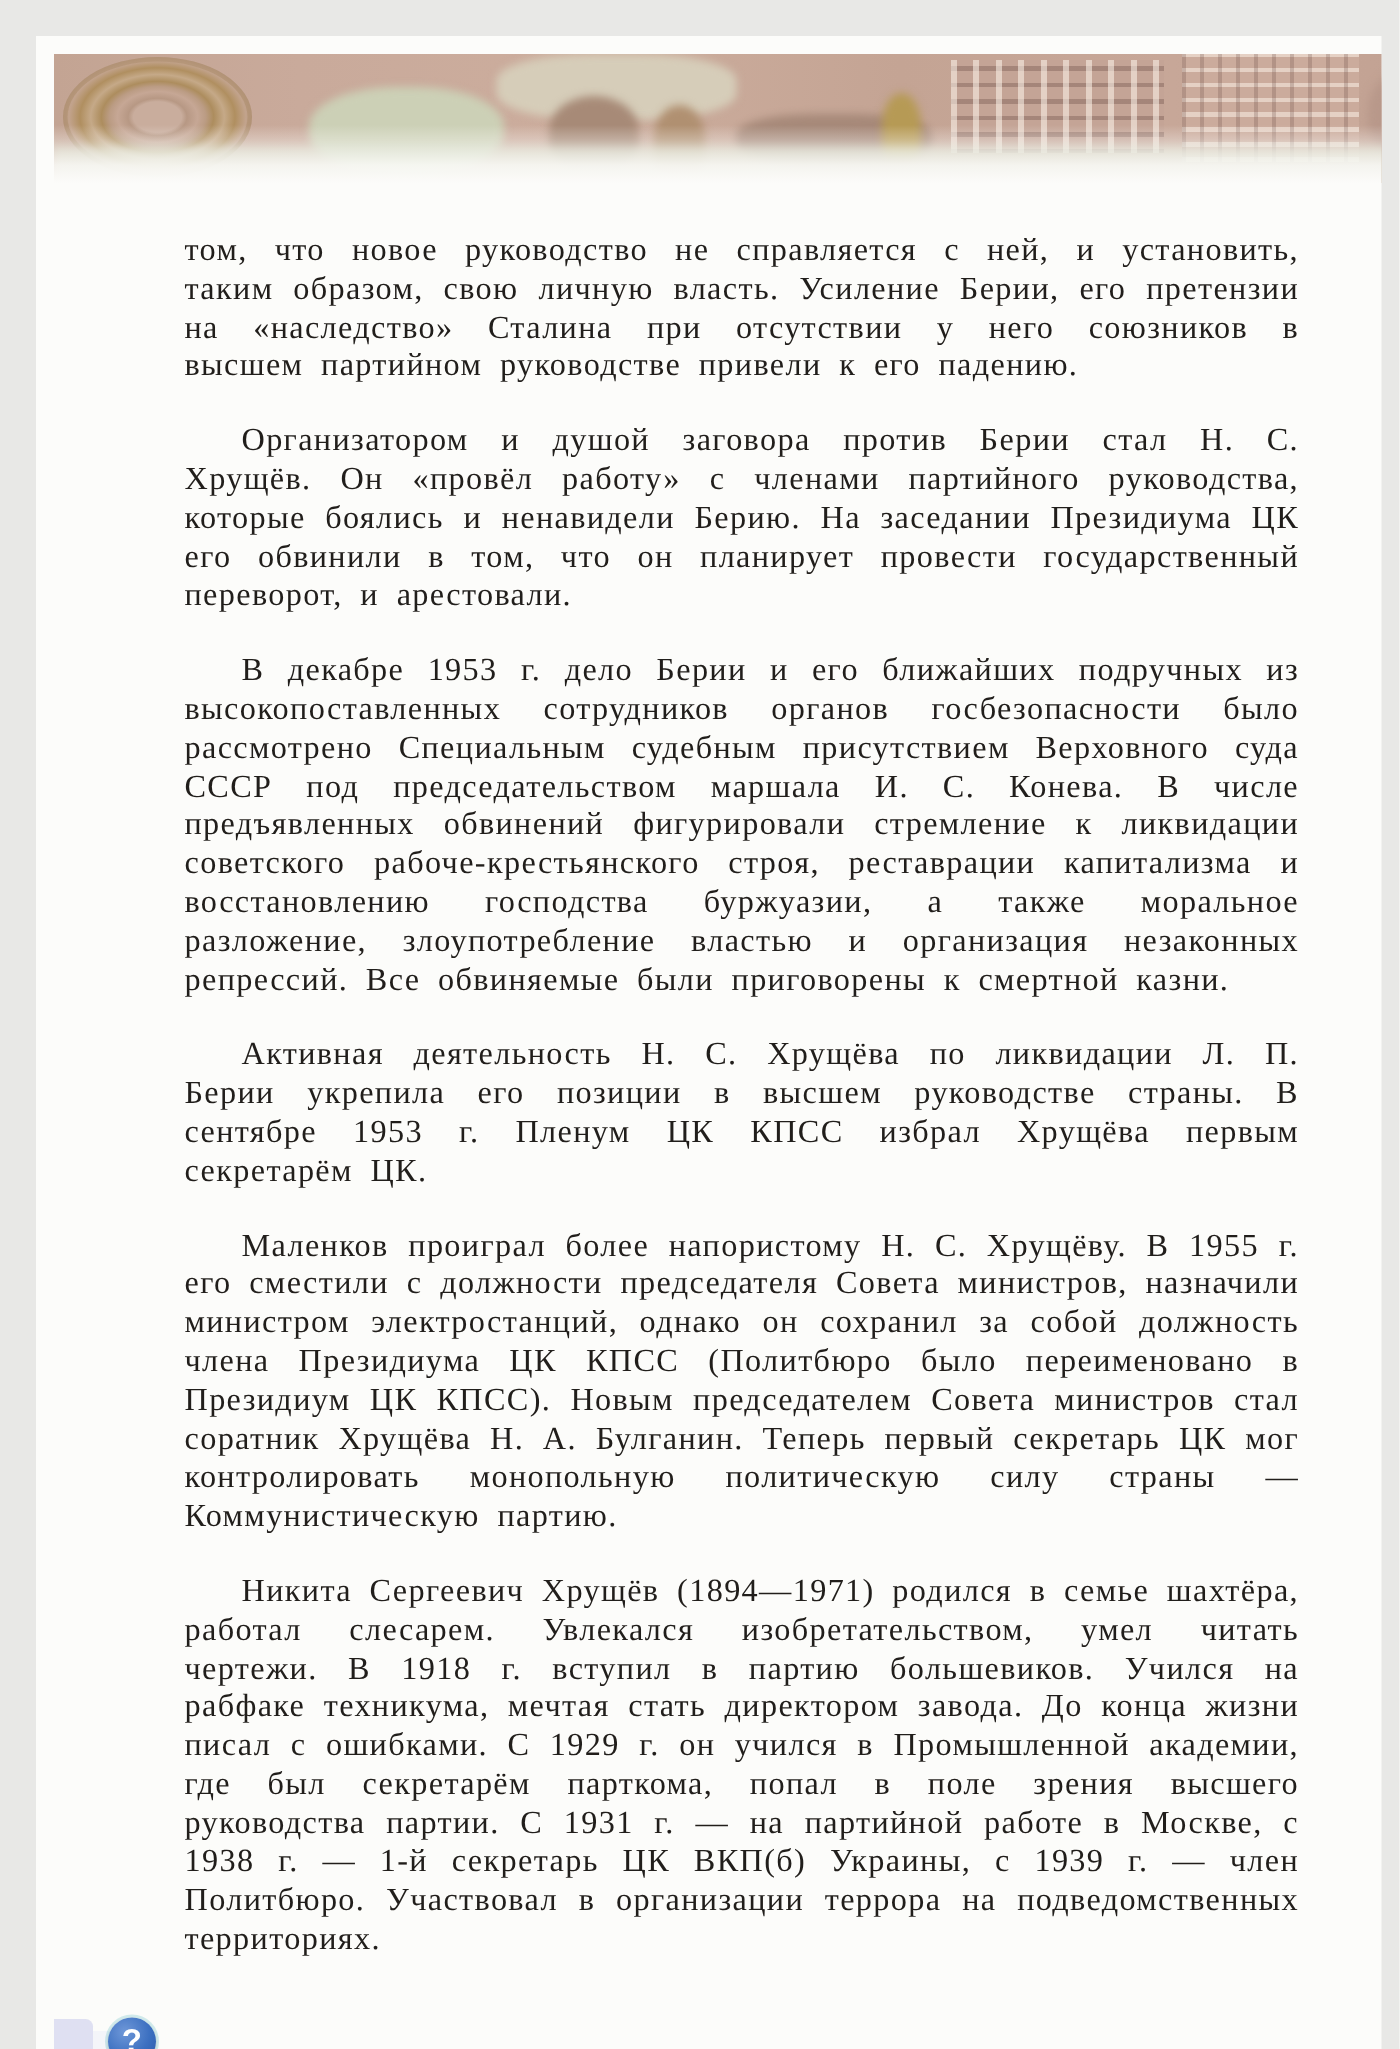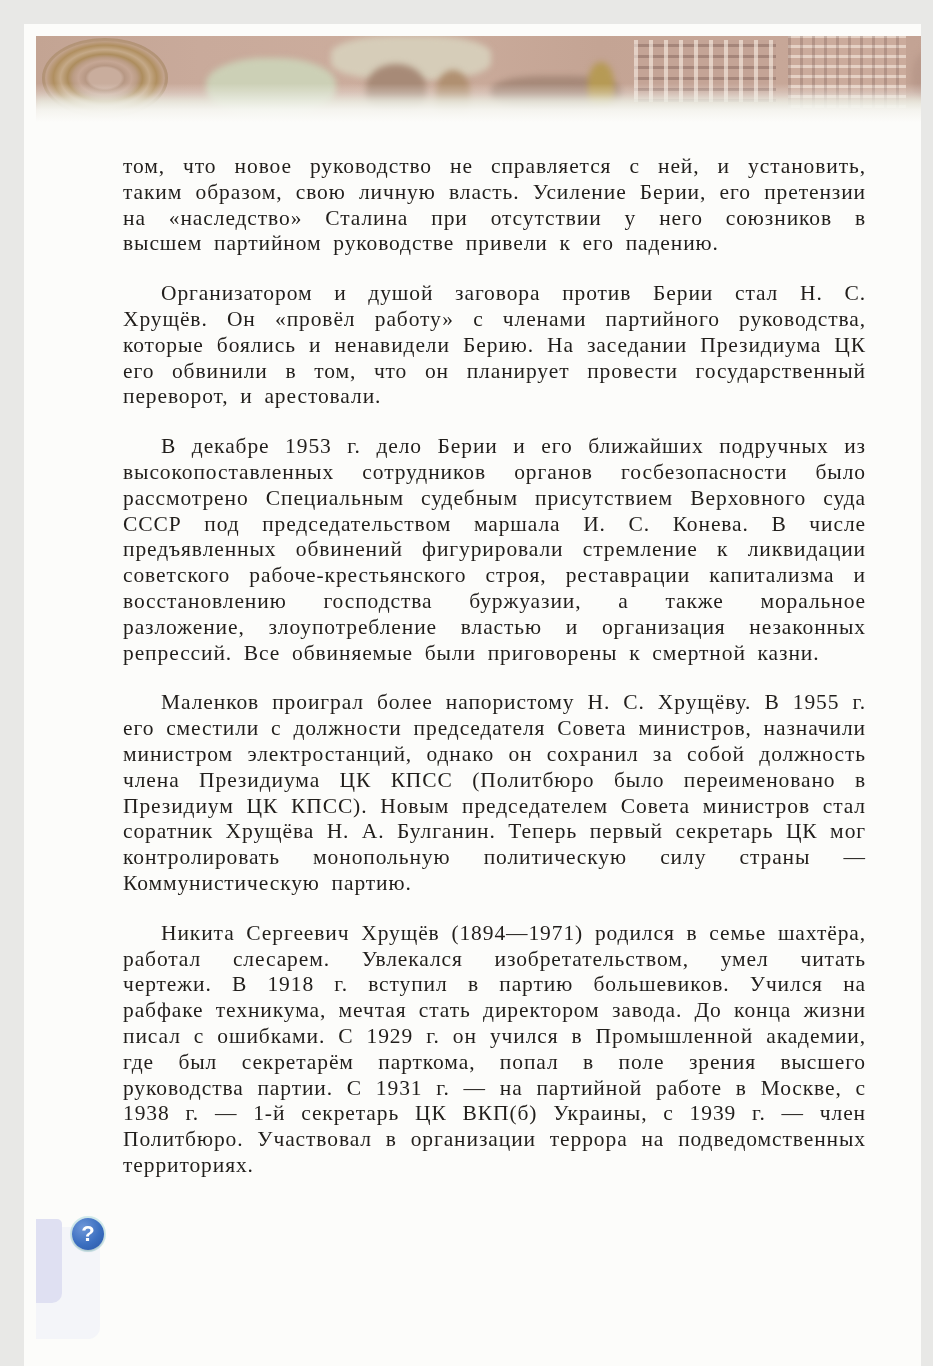--- a/index.html
+++ b/index.html
@@ -136,20 +136,21 @@
     <div class="blob" style="left:876px;top:10px;width:60px;height:62px;background:#b8988a;border-radius:45%;"></div>
     <div class="blob" style="left:552px;top:26px;width:26px;height:44px;background:#b69a55;border-radius:50% 50% 25% 25%;"></div>
     <div class="blob" style="left:0;top:62px;width:100%;height:20px;background:rgba(203,210,184,.65);"></div>
     <div class="band-fade"></div>
   </header>
 
   <main class="body-text">
     <p class="no-indent">том, что новое руководство не справляется с ней, и установить, таким образом, свою личную власть. Усиление Берии, его претензии на «наследство» Сталина при отсутствии у него союзников в высшем партийном руководстве привели к его падению.</p>
     <p>Организатором и душой заговора против Берии стал Н. С. Хрущёв. Он «провёл работу» с членами партийного руководства, которые боялись и ненавидели Берию. На заседании Президиума ЦК его обвинили в том, что он планирует провести государственный переворот, и арестовали.</p>
     <p>В декабре 1953 г. дело Берии и его ближайших подручных из высокопоставленных сотрудников органов госбезопасности было рассмотрено Специальным судебным присутствием Верховного суда СССР под председательством маршала И. С. Конева. В числе предъявленных обвинений фигурировали стремление к ликвидации советского рабоче-крестьянского строя, реставрации капитализма и восстановлению господства буржуазии, а также моральное разложение, злоупотребление властью и организация незаконных репрессий. Все обвиняемые были приговорены к смертной казни.</p>
+    <p>Активная деятельность Н. С. Хрущёва по ликвидации Л. П. Берии укрепила его позиции в высшем руководстве страны. В сентябре 1953 г. Пленум ЦК КПСС избрал Хрущёва первым секретарём ЦК.</p>
     <p>Маленков проиграл более напористому Н. С. Хрущёву. В 1955 г. его сместили с должности председателя Совета министров, назначили министром электростанций, однако он сохранил за собой должность члена Президиума ЦК КПСС (Политбюро было переименовано в Президиум ЦК КПСС). Новым председателем Совета министров стал соратник Хрущёва Н. А. Булганин. Теперь первый секретарь ЦК мог контролировать монопольную политическую силу страны — Коммунистическую партию.</p>
     <p>Никита Сергеевич Хрущёв (1894—1971) родился в семье шахтёра, работал слесарем. Увлекался изобретательством, умел читать чертежи. В 1918 г. вступил в партию большевиков. Учился на рабфаке техникума, мечтая стать директором завода. До конца жизни писал с ошибками. С 1929 г. он учился в Промышленной академии, где был секретарём парткома, попал в поле зрения высшего руководства партии. С 1931 г. — на партийной работе в Москве, с 1938 г. — 1-й секретарь ЦК ВКП(б) Украины, с 1939 г. — член Политбюро. Участвовал в организации террора на подведомственных территориях.</p>
   </main>
 
   <section class="questions">
     <span class="q-bar-soft"></span>
     <span class="q-bar"></span>
     <span class="q-icon">?</span>
   </section>
 

